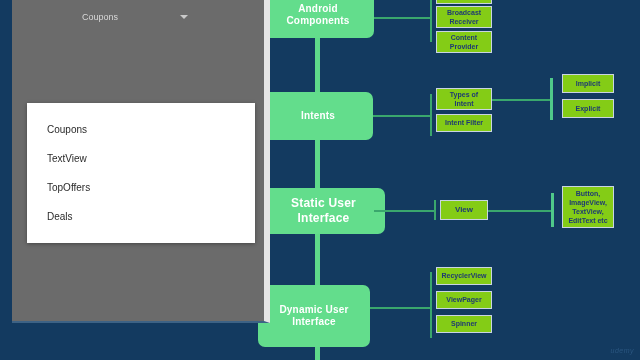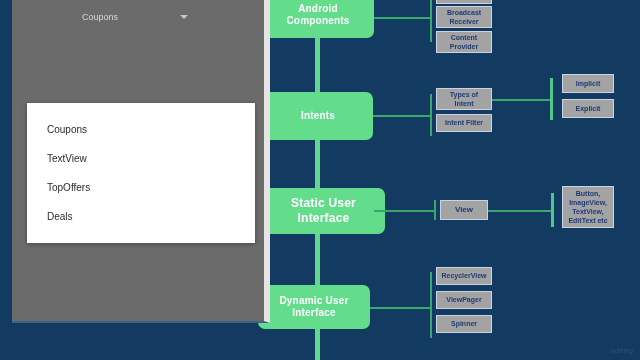--- a/index.html
+++ b/index.html
@@ -60,21 +60,21 @@
     justify-content: center;
     text-align: center;
     line-height: 1.25;
     letter-spacing: 0.2px;
     box-sizing: border-box;
     padding: 2px 6px;
   }
 
   .leaf {
     position: absolute;
-    background: #a3a3a3;
+    background: #84cc16;
     border: 1px solid #c9d4e2;
     color: #1f3a73;
     font-weight: bold;
     font-size: 7px;
     display: flex;
     align-items: center;
     justify-content: center;
     text-align: center;
     line-height: 1.3;
     box-sizing: border-box;
@@ -192,21 +192,21 @@
     <div class="leaf" style="left:440px; top:200px; width:48px; height:20px; font-size:8px;">View</div>
 
     <div class="conn-h" style="left:488px; top:210px; width:64px;"></div>
     <div class="conn-v bright" style="left:551px; top:193px; height:34px;"></div>
 
     <div class="leaf" style="left:562px; top:186px; width:52px; height:42px; white-space:pre-line;">Button,
 ImageView,
 TextView,
 EditText etc</div>
 
-    <div class="node" style="left:258px; top:285px; width:112px; height:44px; font-size:10px; white-space:pre-line;">Dynamic User
+    <div class="node" style="left:258px; top:285px; width:112px; height:62px; font-size:10px; white-space:pre-line;">Dynamic User
 Interface</div>
 
     <div class="conn-h" style="left:370px; top:307px; width:60px;"></div>
     <div class="conn-v" style="left:430px; top:272px; height:66px;"></div>
 
     <div class="leaf" style="left:436px; top:267px; width:56px; height:18px;">RecyclerView</div>
     <div class="leaf" style="left:436px; top:291px; width:56px; height:18px;">ViewPager</div>
     <div class="leaf" style="left:436px; top:315px; width:56px; height:18px;">Spinner</div>
 
     <div class="watermark">udemy</div>

